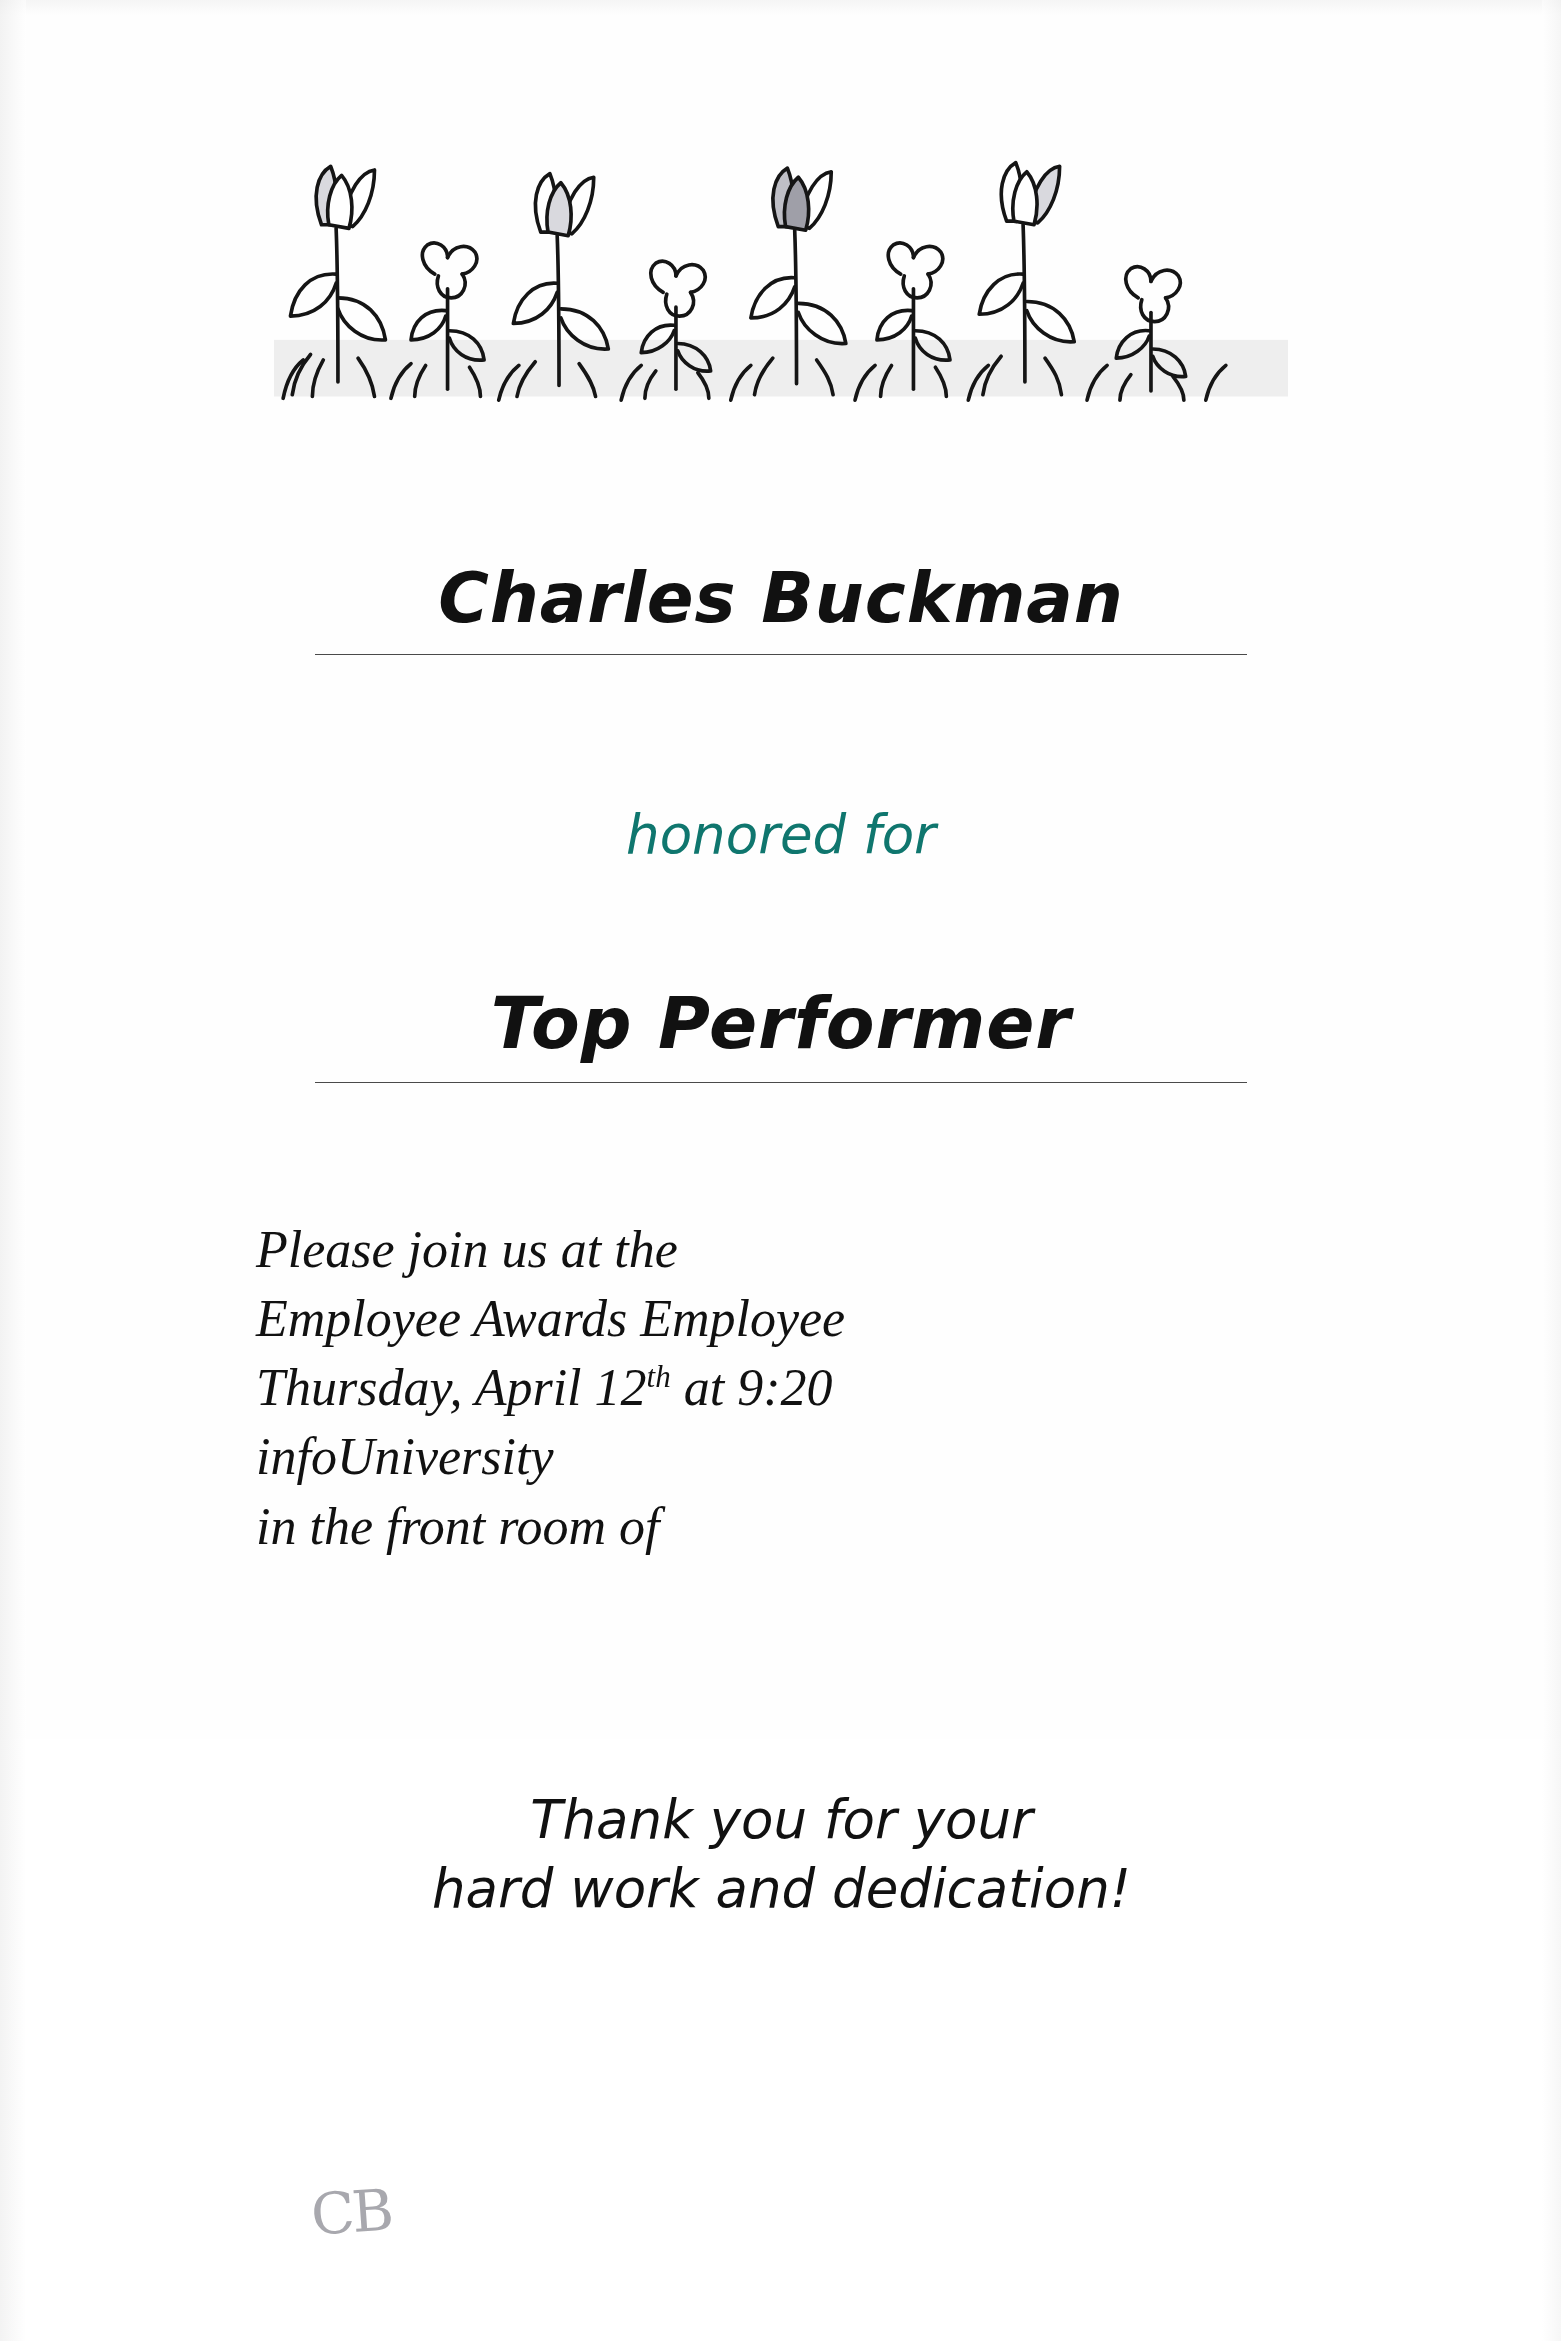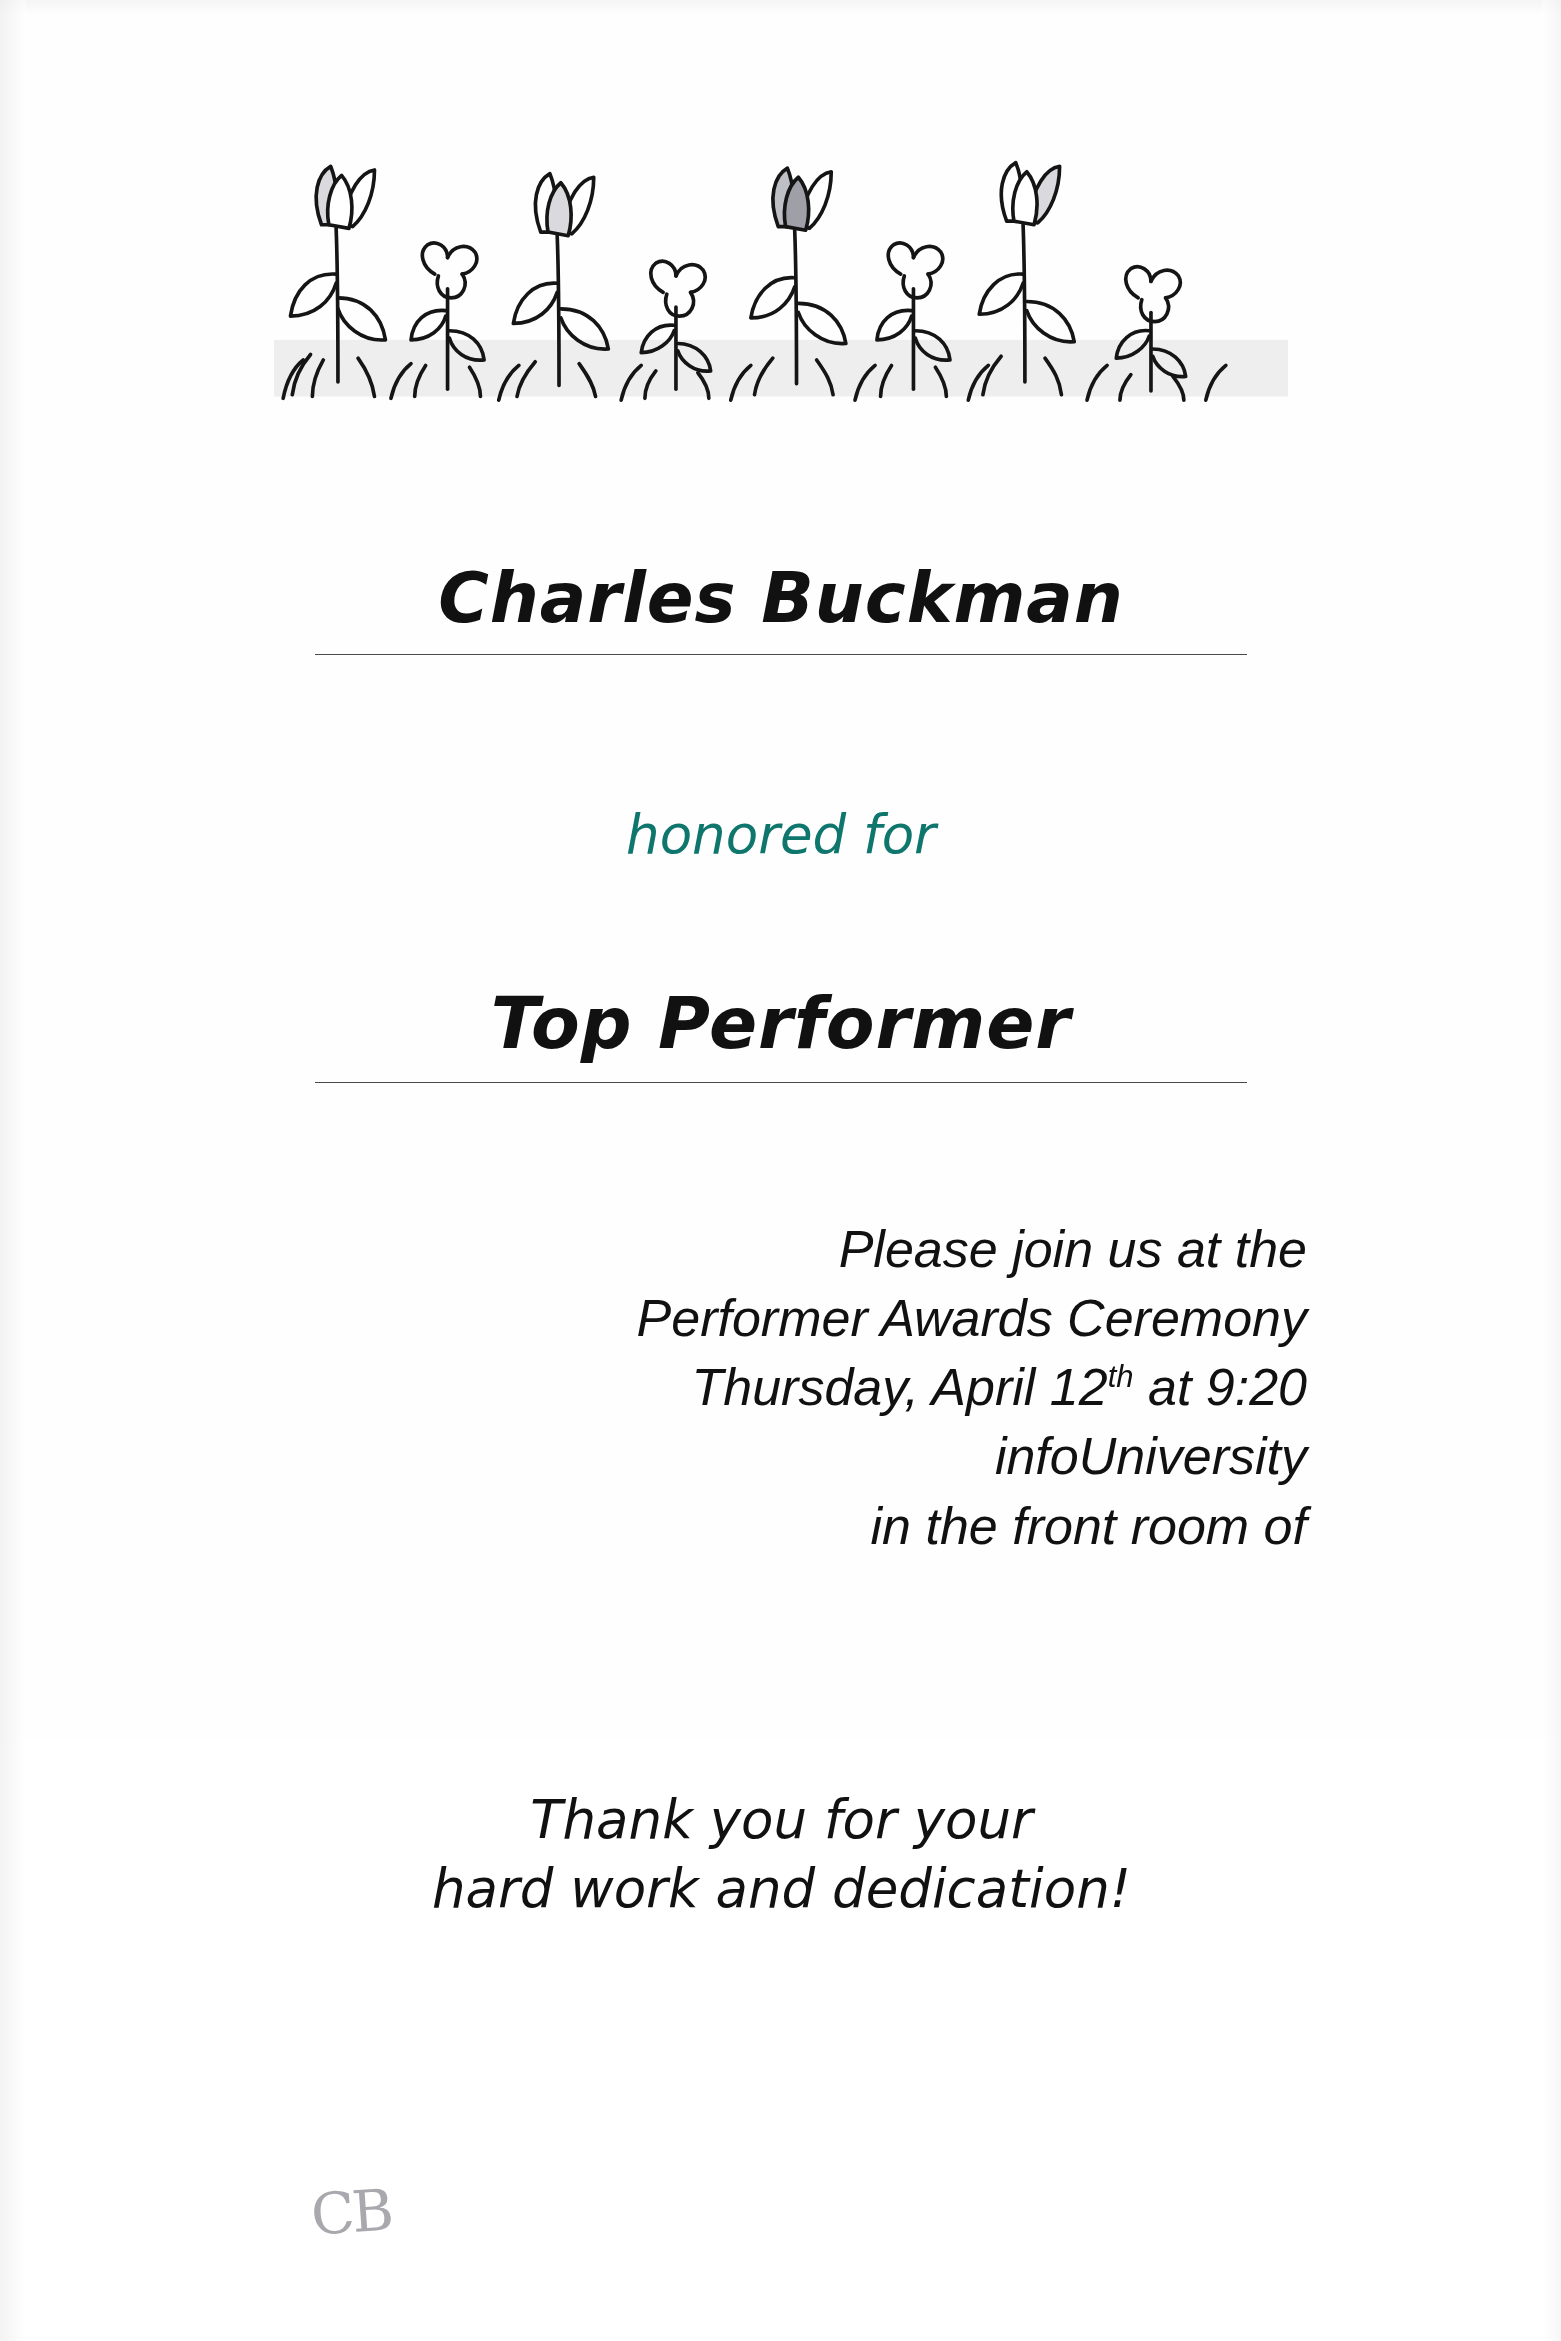--- a/index.html
+++ b/index.html
@@ -109,22 +109,22 @@
     color: #111111;
     line-height: 1.05;
     white-space: nowrap;
   }
 
   .invite-block {
     position: absolute;
     left: 256px;
     top: 1215px;
     width: 1051px;
-    text-align: right;
-    font-family: Liberation Sans, sans-serif;
+    text-align: left;
+    font-family: Liberation Serif, serif;
     font-style: italic;
     font-size: 52px;
     line-height: 1.33;
     color: #111111;
   }
   .invite-line { display: block; white-space: nowrap; }
   .ordinal {
     font-size: 31px;
     vertical-align: super;
     line-height: 0;
@@ -266,21 +266,21 @@
 
   <div class="honored-for">honored for</div>
 
   <div class="award-block">
     <div class="award-title">Top Performer</div>
     <div class="rule"></div>
   </div>
 
   <div class="invite-block">
     <span class="invite-line">Please join us at the</span>
-    <span class="invite-line">Performer Awards Ceremony</span>
+    <span class="invite-line">Employee Awards Employee</span>
     <span class="invite-line"><span>Thursday, April 12</span><span class="ordinal">th</span><span> at 9:20</span></span>
     <span class="invite-line">infoUniversity</span>
     <span class="invite-line">in the front room of</span>
   </div>
 
   <div class="thanks-block">
     <span class="thanks-line">Thank you for your</span>
     <span class="thanks-line">hard work and dedication!</span>
   </div>
 

